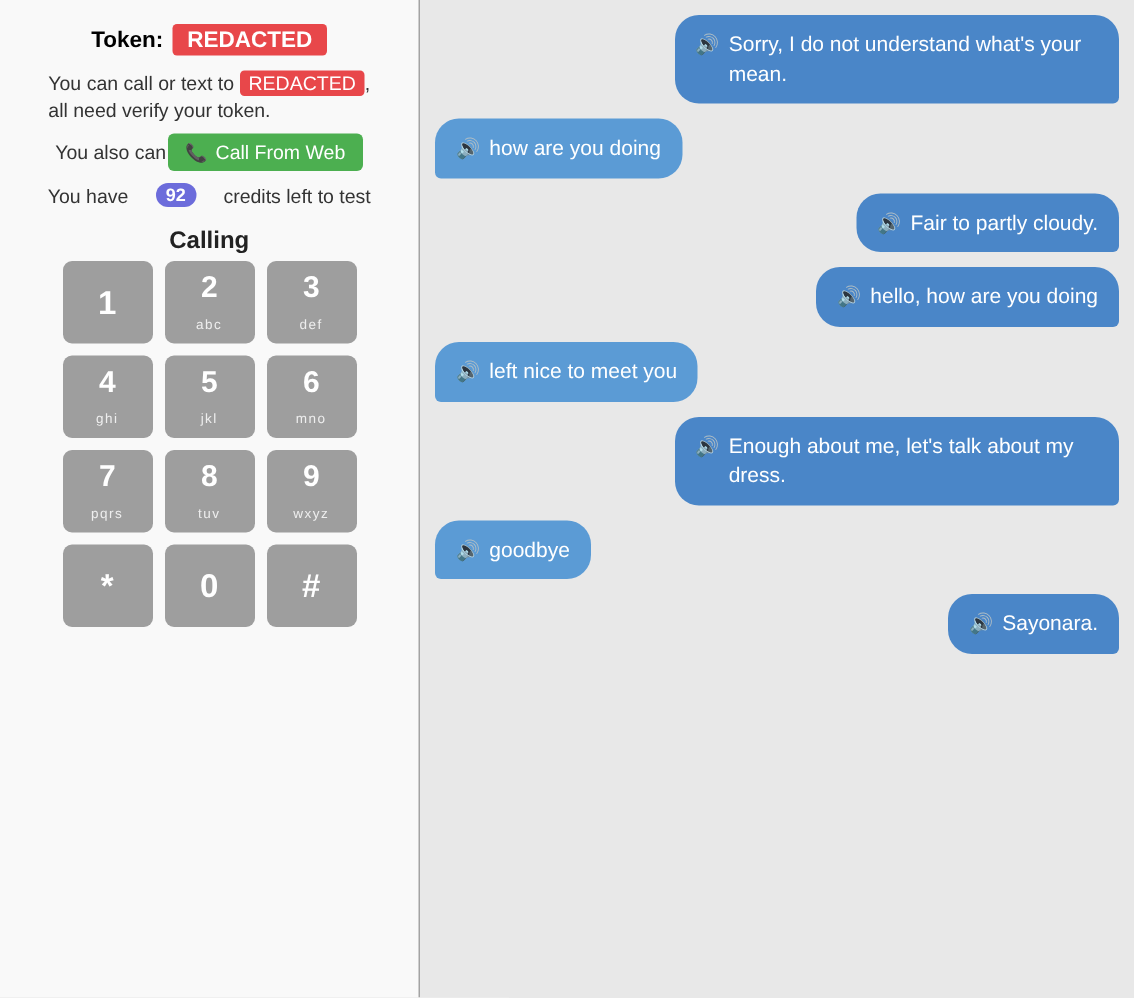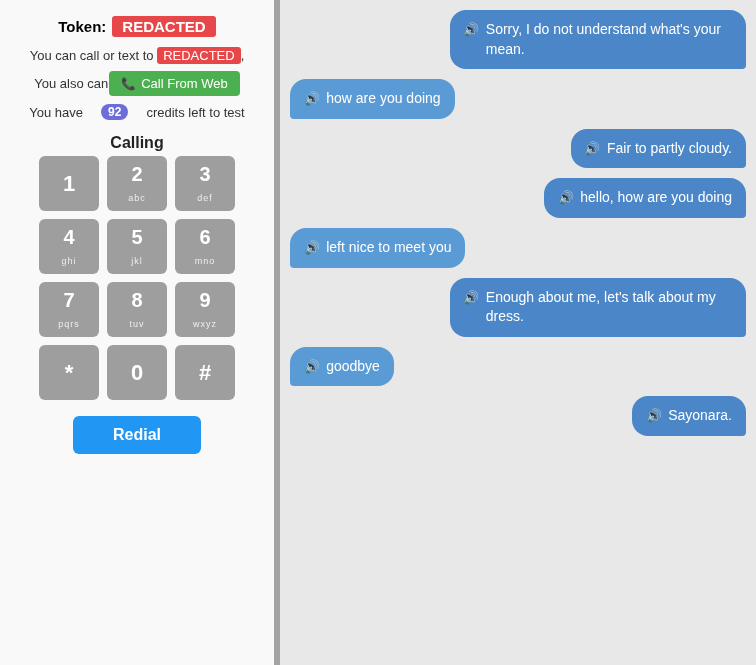--- a/index.html
+++ b/index.html
@@ -10,21 +10,21 @@
       height: 665px;
       background: #f0f0f0;
       overflow: hidden;
     }
 
     
     #left-panel {
       width: 280px;
       min-width: 280px;
       background: #f9f9f9;
-      border-right: 6px solid #a3a3a3;
+      border-right: 1px solid #a3a3a3;
       display: flex;
       flex-direction: column;
       align-items: center;
       padding: 16px 12px;
     }
 
     .token-row {
       display: flex;
       align-items: center;
       gap: 6px;
@@ -193,20 +193,21 @@
 <div id="left-panel">
 
   <div class="token-row">
     <span class="token-label">Token:</span>
     <span class="token-value">REDACTED</span>
   </div>
 
   <div class="info-text">
     <span>You can call or text to</span>
     <span class="phone-highlight">REDACTED</span>,<br>
+    <span>all need verify your token.</span>
   </div>
 
   <div class="also-can-row">
     <span>You also can</span>
     <button class="call-from-web-btn">
       <span class="phone-icon">📞</span>
       <span>Call From Web</span>
     </button>
   </div>
 
@@ -227,21 +228,20 @@
       <button class="dial-key">5<span class="sub">jkl</span></button>
       <button class="dial-key">6<span class="sub">mno</span></button>
       <button class="dial-key">7<span class="sub">pqrs</span></button>
       <button class="dial-key">8<span class="sub">tuv</span></button>
       <button class="dial-key">9<span class="sub">wxyz</span></button>
       <button class="dial-key symbol">*</button>
       <button class="dial-key symbol">0</button>
       <button class="dial-key symbol">#</button>
     </div>
 
-  <button class="redial-btn">Redial</button>
 </div>
 
 <div id="right-panel">
 
 <div class="bubble right">
       <span class="speaker-icon">🔊</span>
       <span>Sorry, I do not understand what's your mean.</span>
     </div>
     <div class="bubble left">
       <span class="speaker-icon">🔊</span>

